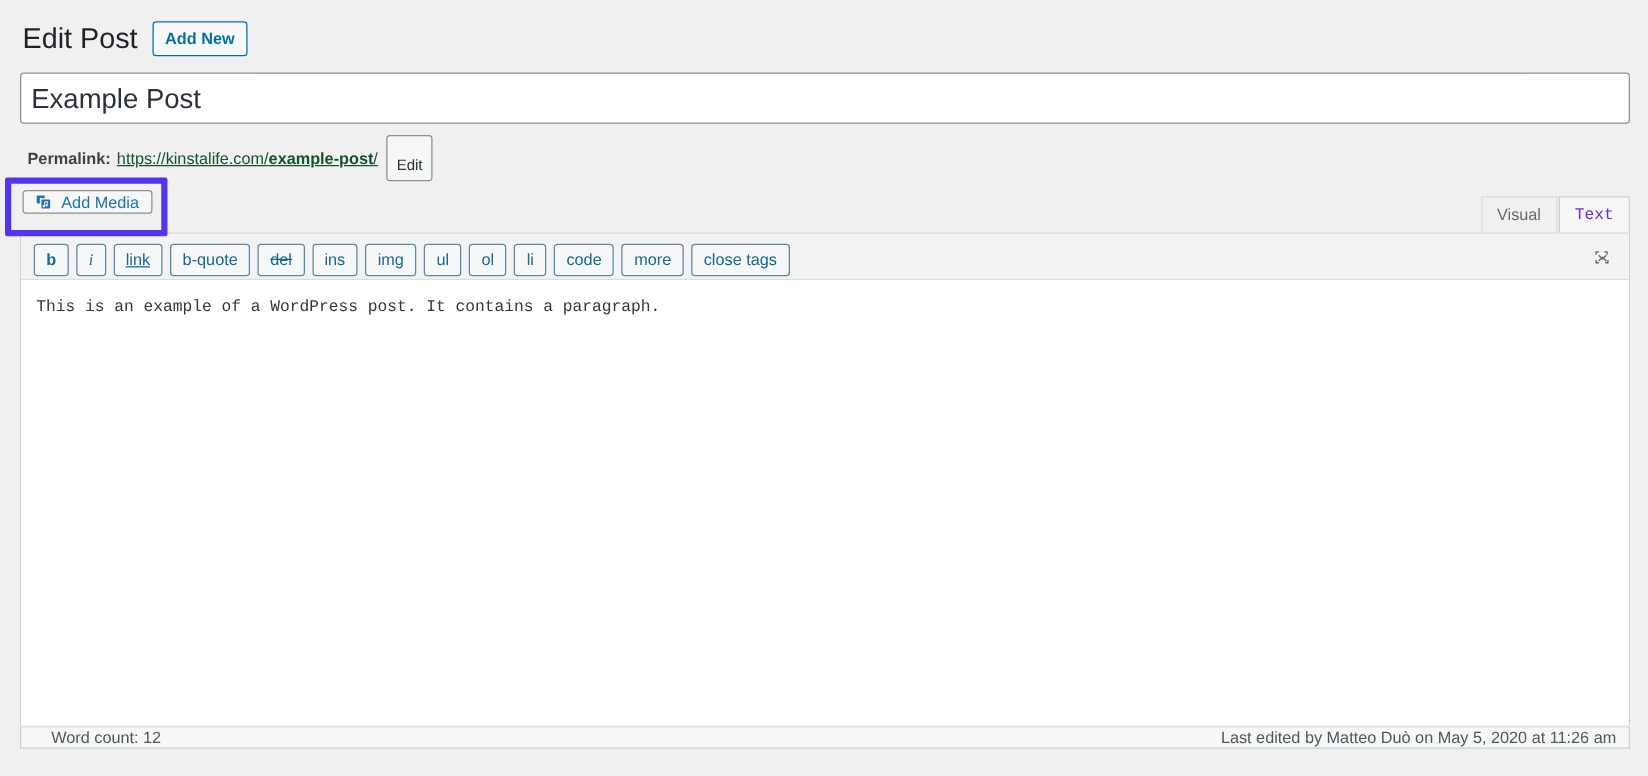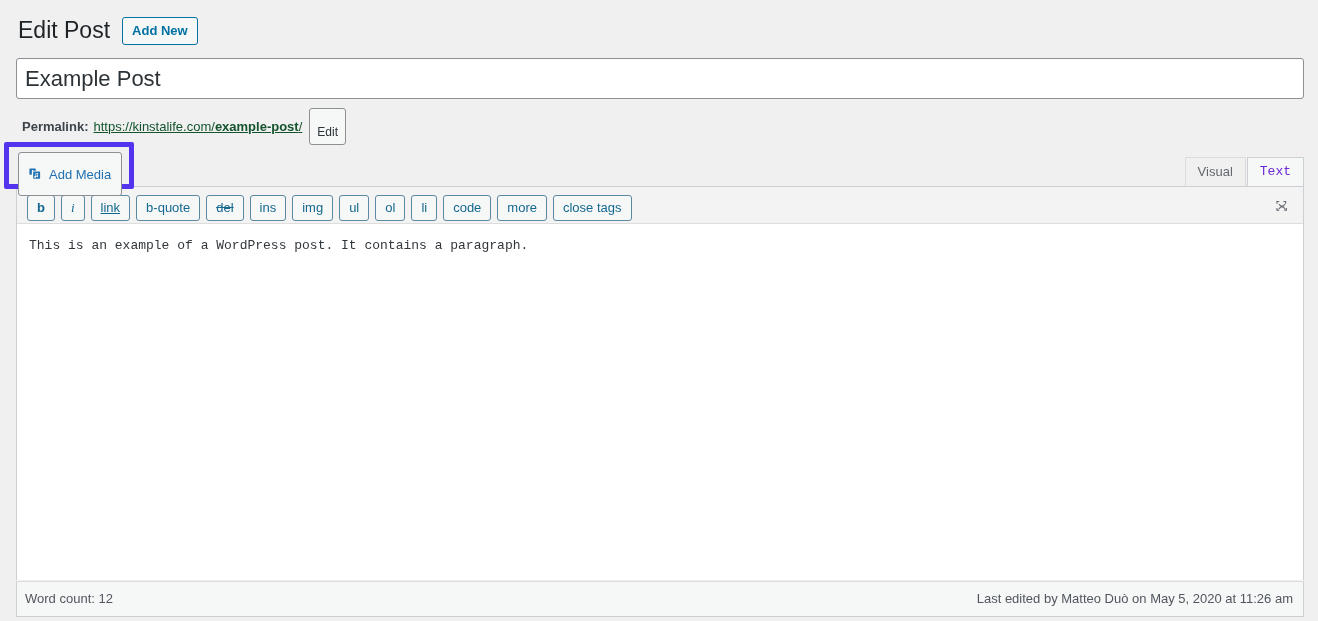--- a/index.html
+++ b/index.html
@@ -120,21 +120,21 @@
     border-radius: 2px;
     pointer-events: none;
     z-index: 5;
   }
 
   
   .add-media-btn {
     position: absolute;
     left: 18px;
     top: 152px;
-    height: 44px;
+    height: 19px;
     display: flex;
     align-items: center;
     gap: 6px;
     padding: 0 10px 0 8px;
     background: #f6f7f7;
     border: 1px solid #8c8f94;
     border-radius: 3px;
     font-size: 13px;
     color: #2271b1;
     cursor: pointer;
@@ -242,28 +242,28 @@
     line-height: 1.6;
     color: #32373c;
   }
 
   
   .status-bar {
     position: absolute;
     left: 16px;
     top: 581px;
     width: 1288px;
-    height: 36px;
+    height: 18px;
     background: #f6f7f7;
     border: 1px solid #ccd0d4;
     border-top: 1px solid #dcdcde;
     display: flex;
     align-items: center;
     justify-content: space-between;
-    padding: 0 10px 0 8px;
+    padding: 0 10px 0 24px;
     font-size: 13px;
     color: #50575e;
   }
   .status-left, .status-right { white-space: nowrap; line-height: 24px; }
 </style>
 </head>
 <body>
 
 <div id="page">
 

